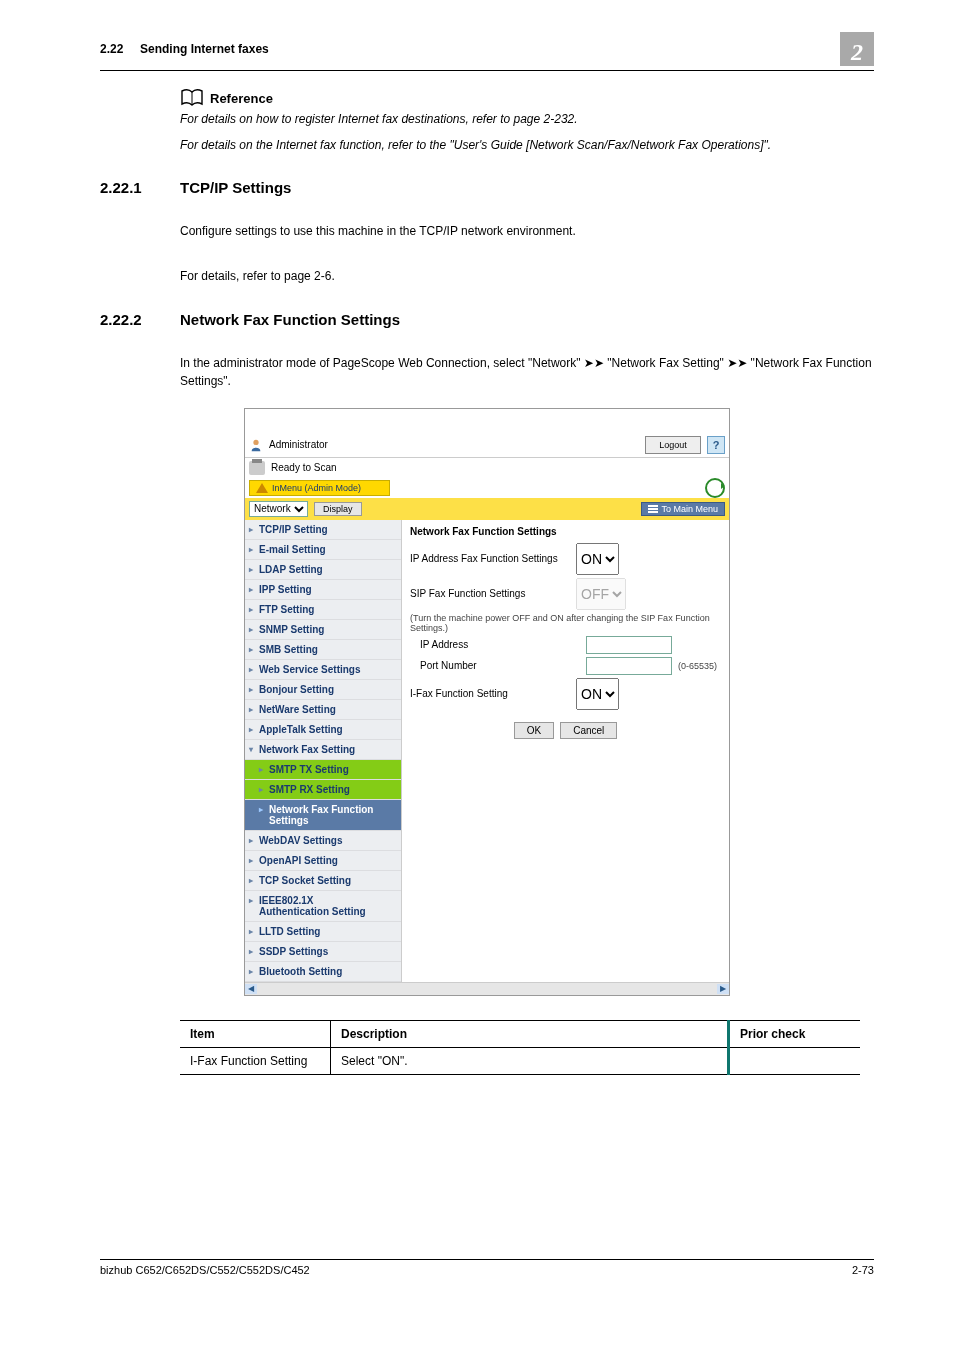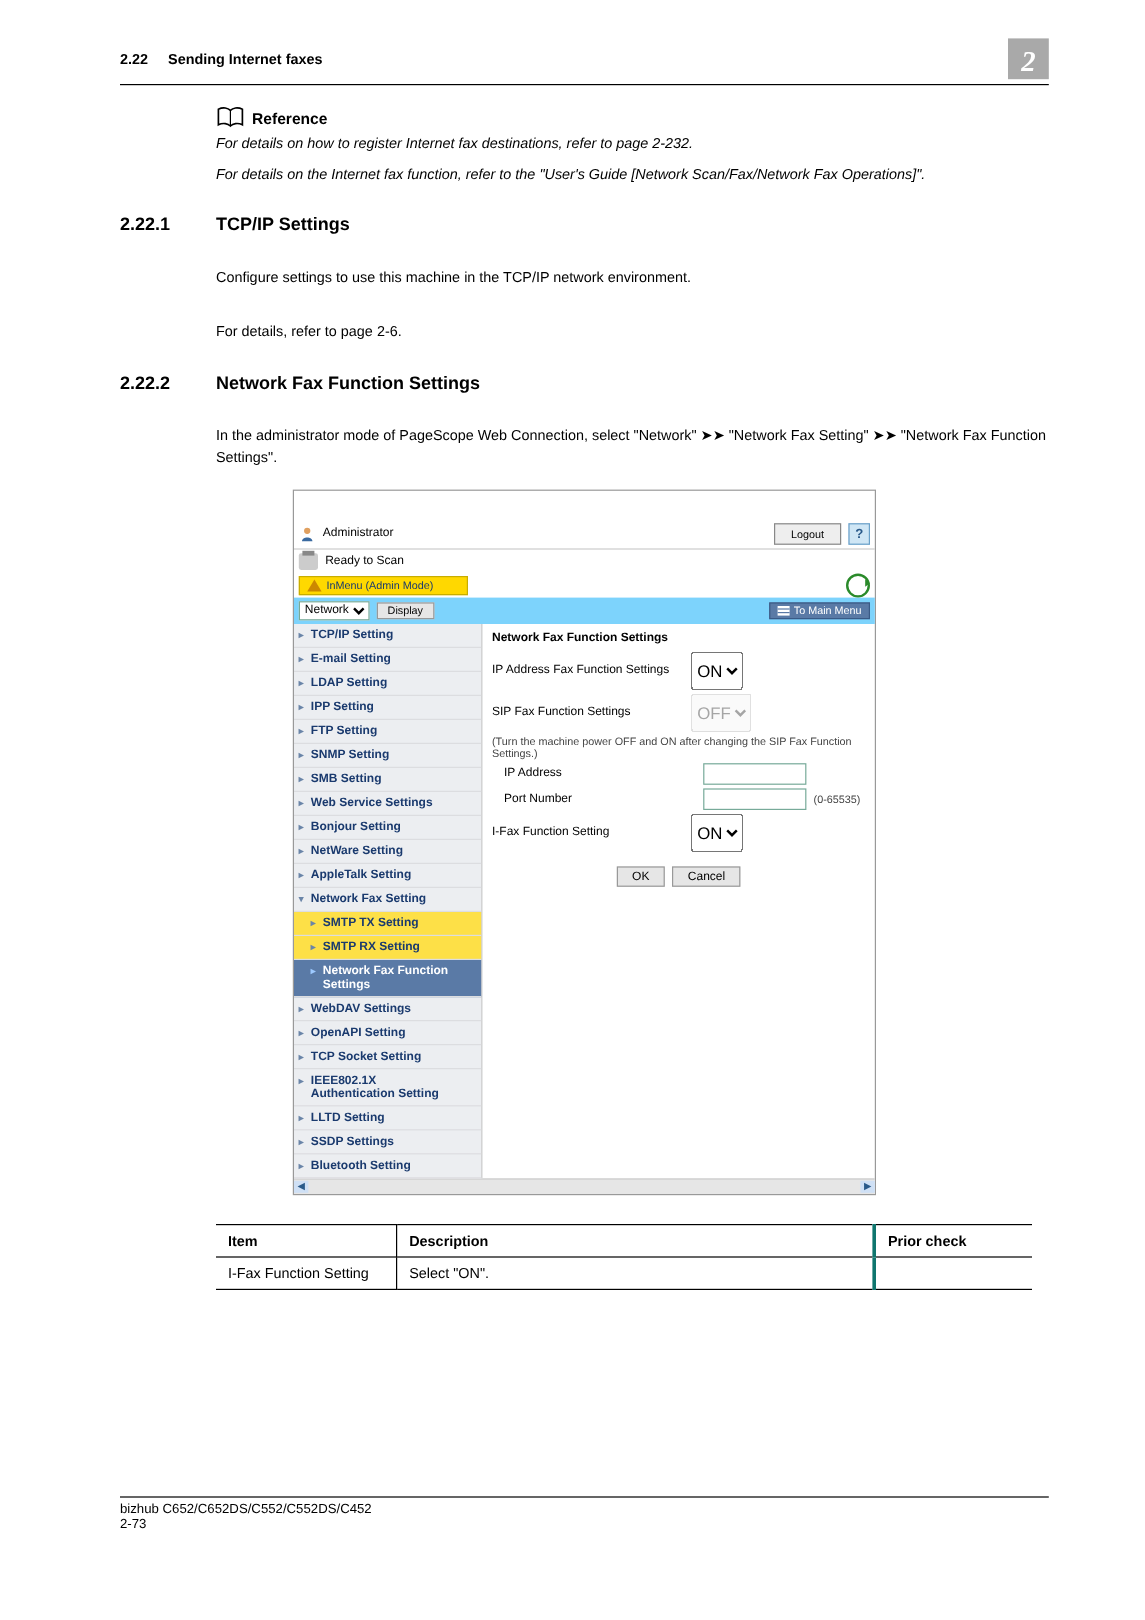--- a/index.html
+++ b/index.html
@@ -198,21 +198,21 @@
     height: 0;
     border-left: 4px solid #2a8a2a;
     border-top: 3px solid transparent;
     border-bottom: 3px solid transparent;
   }
 
   .selector-row {
     display: flex;
     align-items: center;
     height: 22px;
-    background: #7dd3fc;
+    background: #fde047;
     color: #fff;
     font-size: 10px;
     padding: 0 4px;
     gap: 6px;
   }
   .net-select {
     height: 16px;
     font-size: 10px;
     background: #fff;
     color: #000;
@@ -275,21 +275,21 @@
     left: 4px;
     color: #6a85a8;
     font-size: 8px;
     top: 5px;
   }
   .sb-item.open::before {
     content: "▾";
   }
   .sb-item.sub {
     padding-left: 24px;
-    background: #fde047;
+    background: #84cc16;
   }
   .sb-item.sub::before {
     left: 14px;
   }
   .sb-item.selected {
     background: #5a7aa6;
     color: #fff;
   }
   .sb-item.selected::before {
     content: "▸";
@@ -383,21 +383,20 @@
   .footer {
     position: absolute;
     bottom: 24px;
     left: 100px;
     right: 80px;
     border-top: 1px solid #000;
     font-size: 11px;
     display: flex;
     justify-content: space-between;
     padding-top: 4px;
-    flex-direction: column;
   }
 </style>
 </head>
 <body>
 
 <div class="page">
 
   <div class="header-row">
     <div>
       <span>2.22</span>

